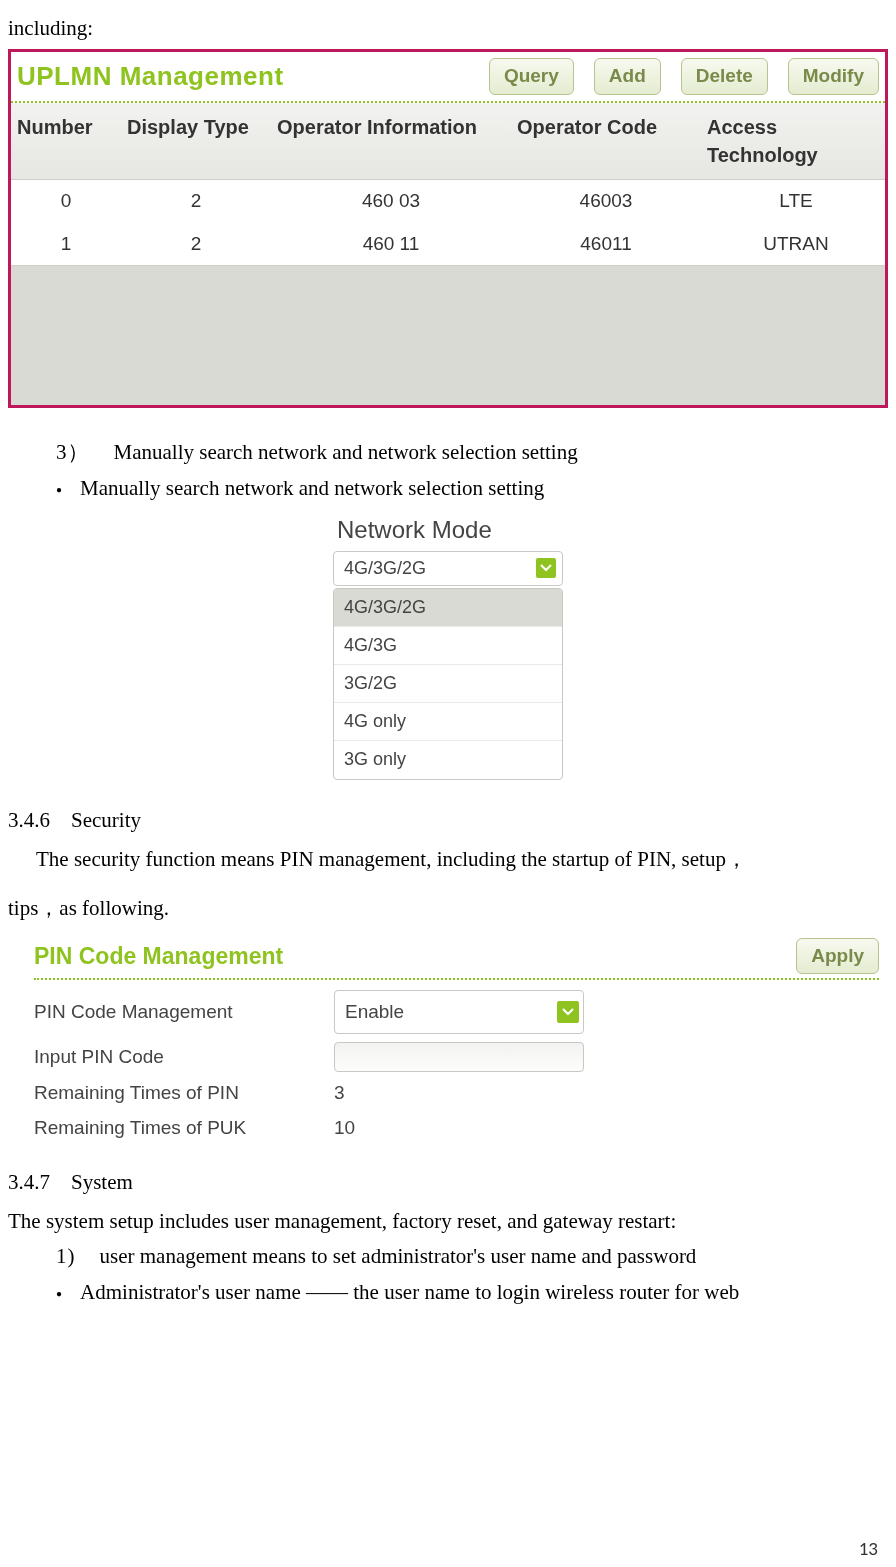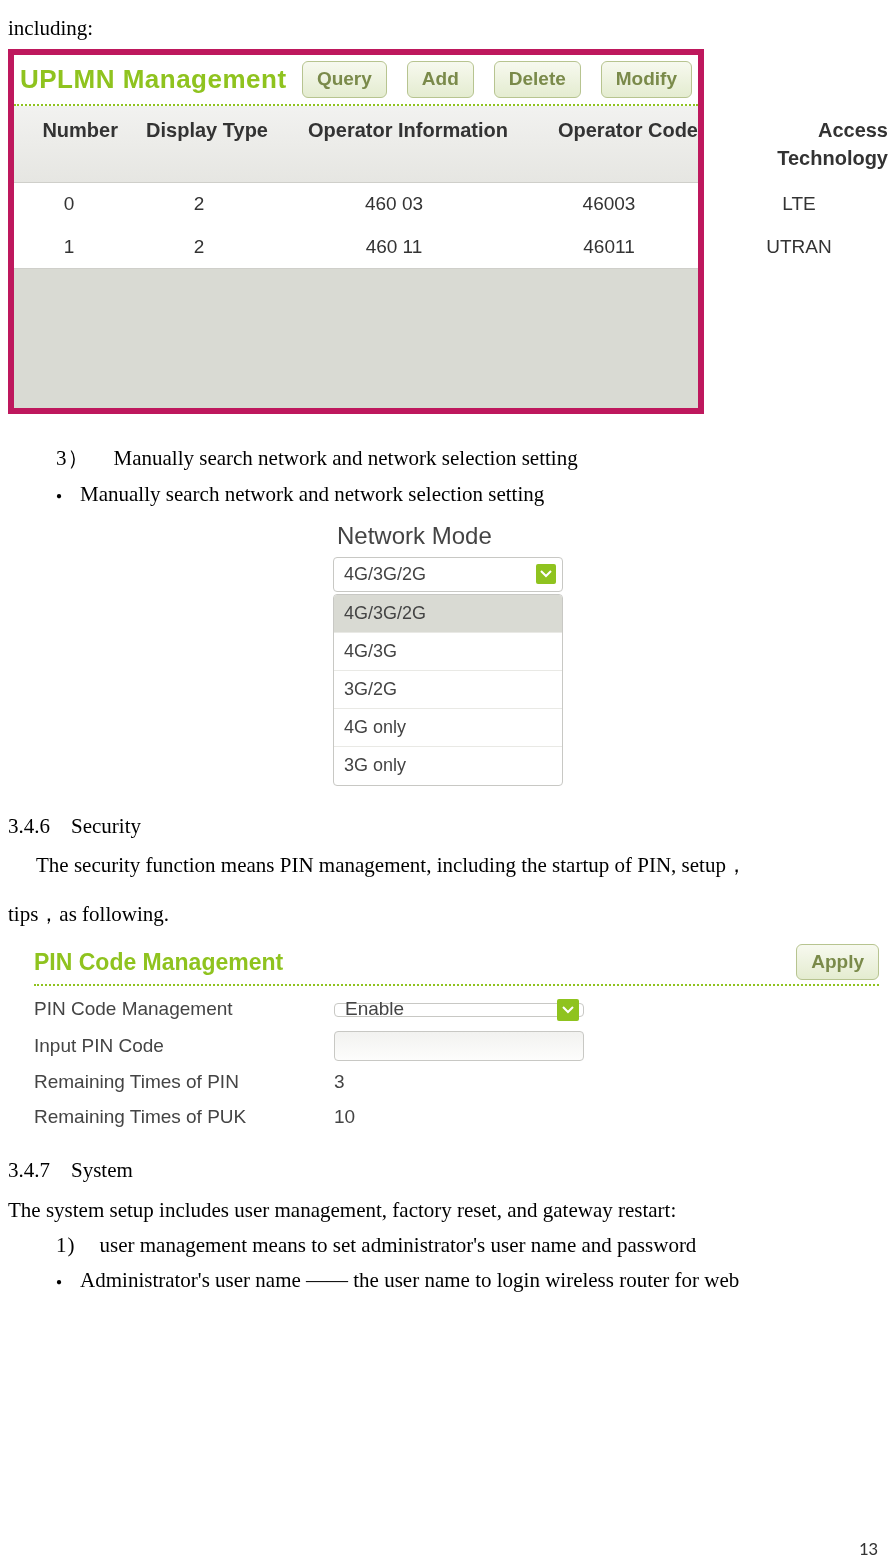--- a/index.html
+++ b/index.html
@@ -13,23 +13,23 @@
     line-height: 1.4;
   }
   .doc-text { margin: 6px 0; }
   .indent { padding-left: 48px; }
   .bullet-row { display: flex; align-items: flex-start; }
   .bullet { font-size: 10px; margin-top: 9px; margin-right: 18px; }
   .num { margin-right: 24px; letter-spacing: 1px; }
 
   
   .uplmn-panel {
-    border: 6px solid #be185d;
+    border: 3px solid #be185d;
     background: #fff;
-    width: 696px;
+    width: 880px;
     margin: 4px 0 30px 0;
   }
   .uplmn-header {
     display: flex;
     align-items: center;
     justify-content: space-between;
     padding: 6px 6px 6px 6px;
     border-bottom: 2px dotted #8fc31f;
   }
   .uplmn-title {
@@ -54,21 +54,21 @@
   .uplmn-table-wrap { padding: 0; }
   .uplmn-thead {
     display: grid;
     grid-template-columns: 110px 150px 240px 190px 190px;
     background: linear-gradient(#f2f2f0, #e6e6e2);
     border-bottom: 1px solid #cfcfca;
     font-family: Arial, sans-serif;
     font-weight: bold;
     font-size: 20px;
     color: #333;
-    text-align: right;
+    text-align: left;
   }
   .uplmn-thead > div { padding: 10px 6px; }
   .uplmn-row {
     display: grid;
     grid-template-columns: 110px 150px 240px 190px 190px;
     font-family: Arial, sans-serif;
     font-size: 19px;
     color: #333;
     text-align: center;
   }
@@ -154,21 +154,21 @@
   }
   .pin-select {
     border: 1px solid #c8c8c4;
     border-radius: 4px;
     display: flex;
     align-items: center;
     justify-content: space-between;
     padding: 2px 4px 2px 10px;
     background: #fff;
     width: 250px;
-    height: 14px;
+    height: 44px;
   }
   .pin-select .select-arrow { width: 22px; height: 22px; }
   .pin-input {
     border: 1px solid #c8c8c4;
     border-radius: 4px;
     background: linear-gradient(#f2f2f0, #fdfdfc);
     width: 250px;
     height: 30px;
   }
 

